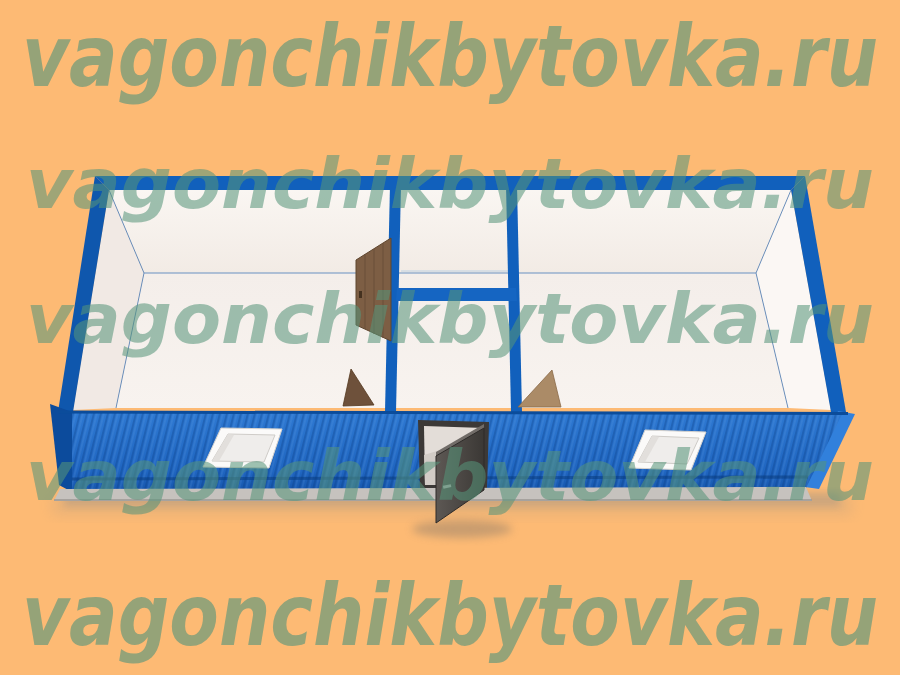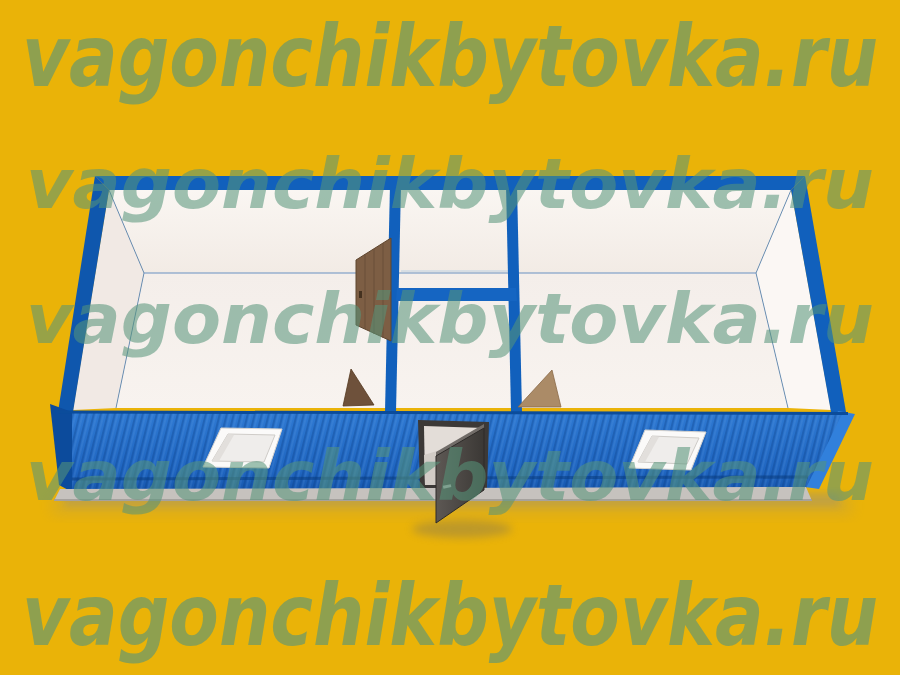--- a/index.html
+++ b/index.html
@@ -1,16 +1,16 @@
 <!DOCTYPE html>
 <html><head>
 <meta charset="utf-8">
 <style>
   html,body{margin:0;padding:0;background:#ffffff;}
-  #stage{position:relative;width:900px;height:675px;background:#eab308;overflow:hidden;
+  #stage{position:relative;width:900px;height:675px;background:#fdba74;overflow:hidden;
          font-family:"DejaVu Sans","Liberation Sans",sans-serif;}
   svg{display:block;}
   .wm{font-family:"DejaVu Sans","Liberation Sans",sans-serif;
       font-weight:bold;font-style:italic;}
 </style>
 </head>
 <body>
 
 <div id="stage">
 <svg width="900" height="675" viewBox="0 0 900 675" xmlns="http://www.w3.org/2000/svg">

